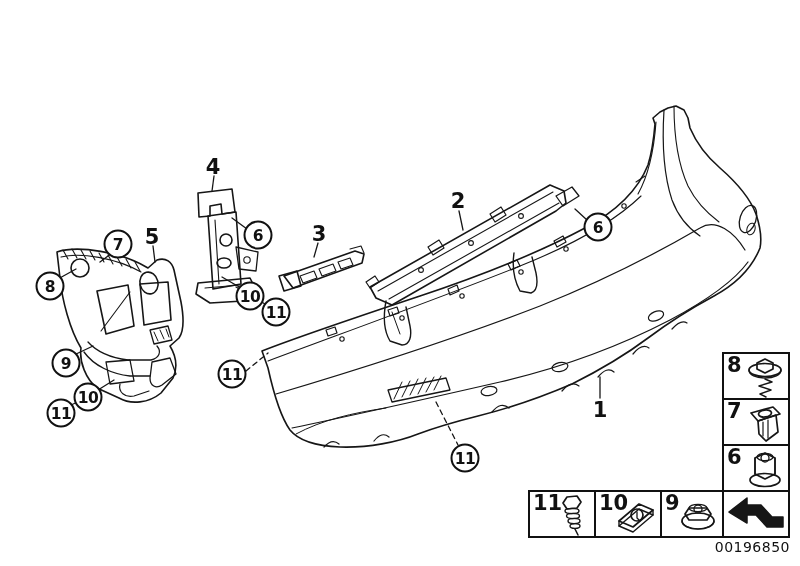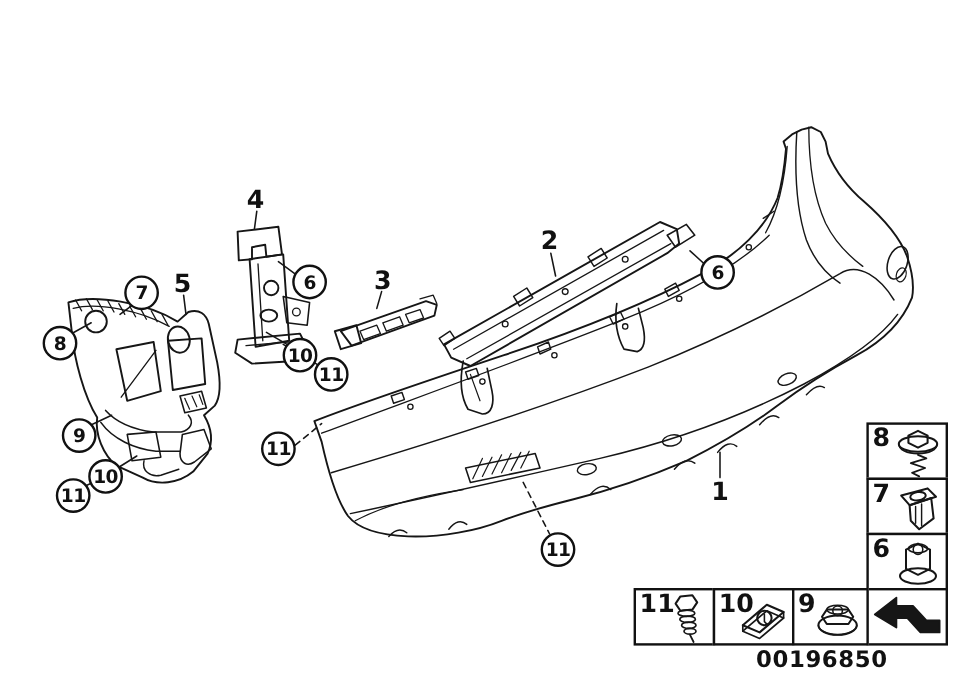--- a/index.html
+++ b/index.html
@@ -19,22 +19,22 @@
     transform:translate(-50%,-50%);line-height:1;
   }
   .cell{
     position:absolute;border:2px solid #111;background:#fff;box-sizing:border-box;
   }
   .cellnum{
     position:absolute;left:3px;top:1px;font-size:21px;font-weight:bold;color:#111;line-height:1;
   }
   .cellicon{position:absolute;right:1px;top:2px;}
   .docnum{
-    position:absolute;right:10px;top:539px;width:160px;
-    font-size:19px;font-weight:bold;color:#111;letter-spacing:0.5px;
+    position:absolute;right:10px;top:539px;width:160px;text-align:right;
+    font-size:14px;font-weight:normal;color:#111;letter-spacing:0.5px;
   }
 </style>
 </head>
 <body>
 
 <div id="stage">
 
   <svg id="lineart" width="800" height="566" viewBox="0 0 800 566" fill="none" stroke="#161616" stroke-width="1.6" stroke-linecap="round" stroke-linejoin="round">
 
     <g>

